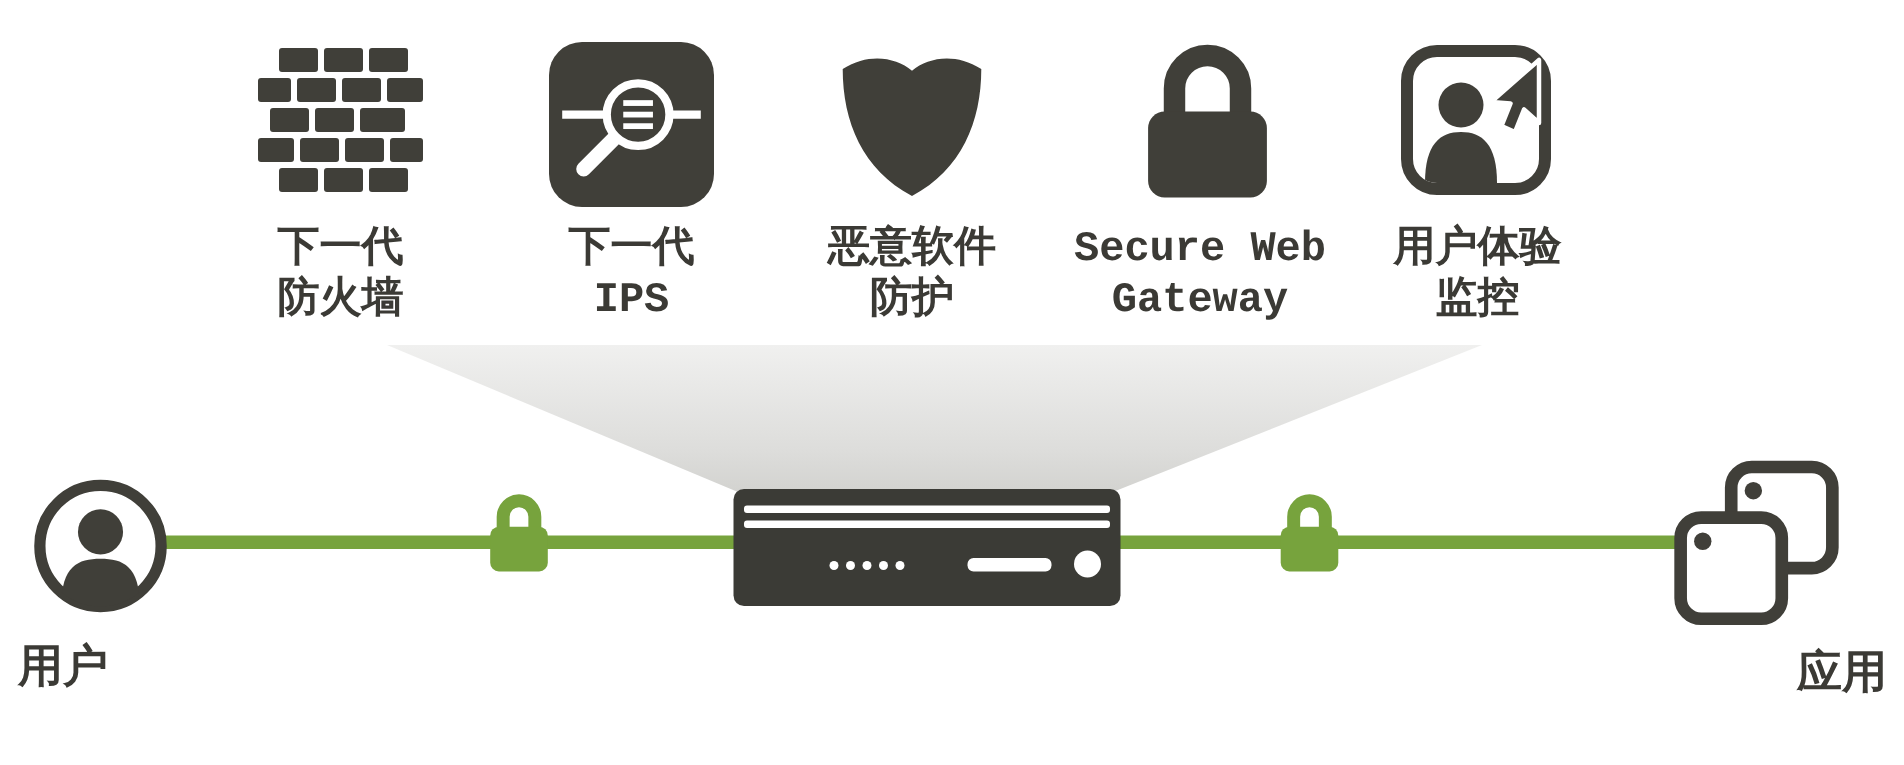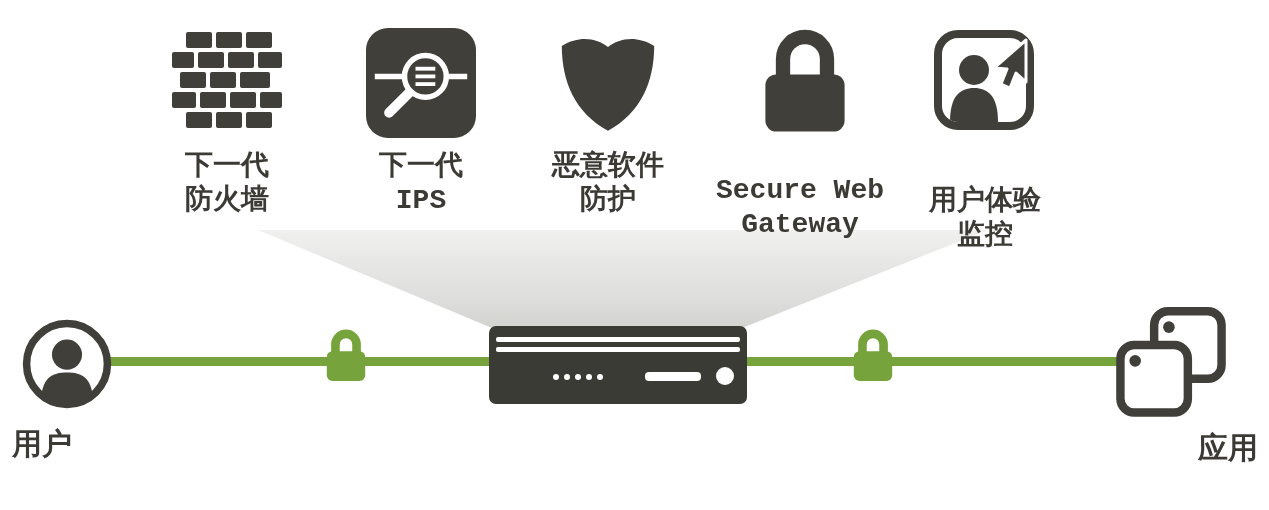--- a/index.html
+++ b/index.html
@@ -123,23 +123,23 @@
     </g>
     <path d="M94 12 L94 54 L84 45 L78 60 L69 56 L75 41 L62 40 Z" fill="#403f39" stroke="#ffffff" stroke-width="3" stroke-linejoin="round"></path>
   </svg>
 
   <div class="service-label" style="left:117px;top:150px;">下一代
 防火墙</div>
   <div class="service-label" style="left:311px;top:150px;">下一代
 IPS</div>
   <div class="service-label" style="left:498px;top:150px;">恶意软件
 防护</div>
-  <div class="service-label" style="left:690px;top:150px;margin-top:24px;">Secure Web
+  <div class="service-label" style="left:690px;top:150px;">Secure Web
 Gateway</div>
-  <div class="service-label" style="left:875px;top:150px;margin-top:35px;">用户体验
+  <div class="service-label" style="left:875px;top:150px;">用户体验
 监控</div>
 
   <div class="flow-line"></div>
 
   <svg class="inline-lock l1" viewBox="0 0 50 58">
     <path d="M14 27 V18 a11 11 0 0 1 22 0 V27" fill="none" stroke="#77a33d" stroke-width="9"></path>
     <rect x="5" y="25" width="40" height="31" rx="6" fill="#77a33d"></rect>
   </svg>
   <svg class="inline-lock l2" viewBox="0 0 50 58">
     <path d="M14 27 V18 a11 11 0 0 1 22 0 V27" fill="none" stroke="#77a33d" stroke-width="9"></path>

